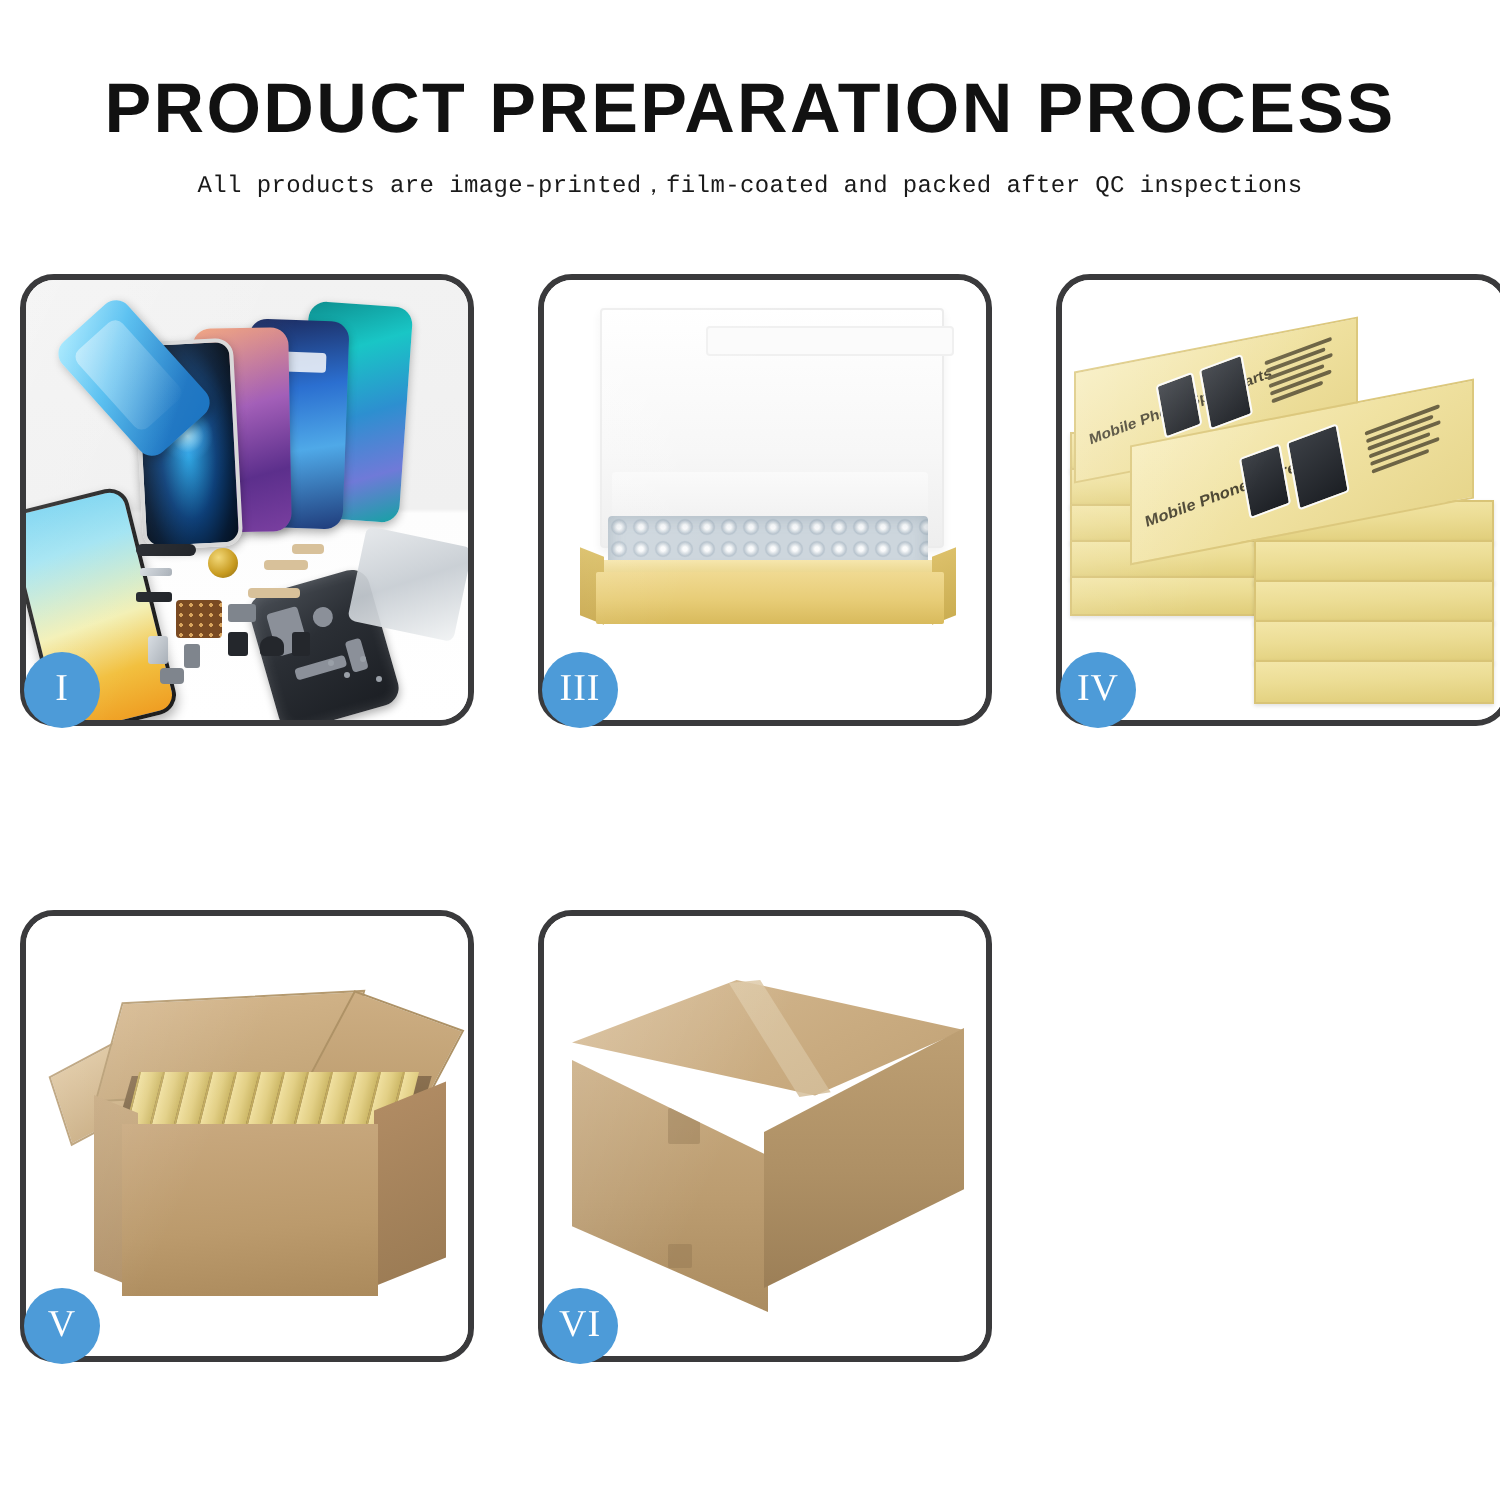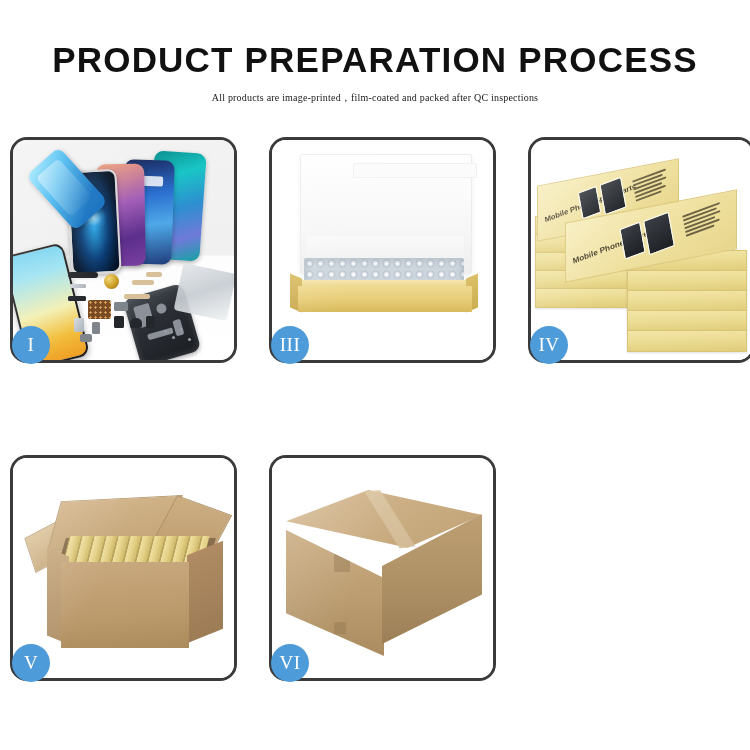--- a/index.html
+++ b/index.html
@@ -26,26 +26,26 @@
     text-align: center;
     padding-top: 30px;
   }
   .title {
     font-family: "Liberation Sans", sans-serif;
     font-size: 35px;
     font-weight: 700;
     letter-spacing: 1.2px;
     color: #111111;
     line-height: 1.05;
-    margin: 12px;
+    margin: 7px;
     white-space: nowrap;
   }
   .subtitle {
-    font-family: Liberation Serif, serif;
-    font-size: 10px;
+    font-family: Liberation Mono, monospace;
+    font-size: 12px;
     font-weight: 400;
     letter-spacing: 0.2px;
     color: #1a1a1a;
     margin: 10px 0 0 0;
     white-space: nowrap;
   }
 
   
   .grid {
     position: absolute;

